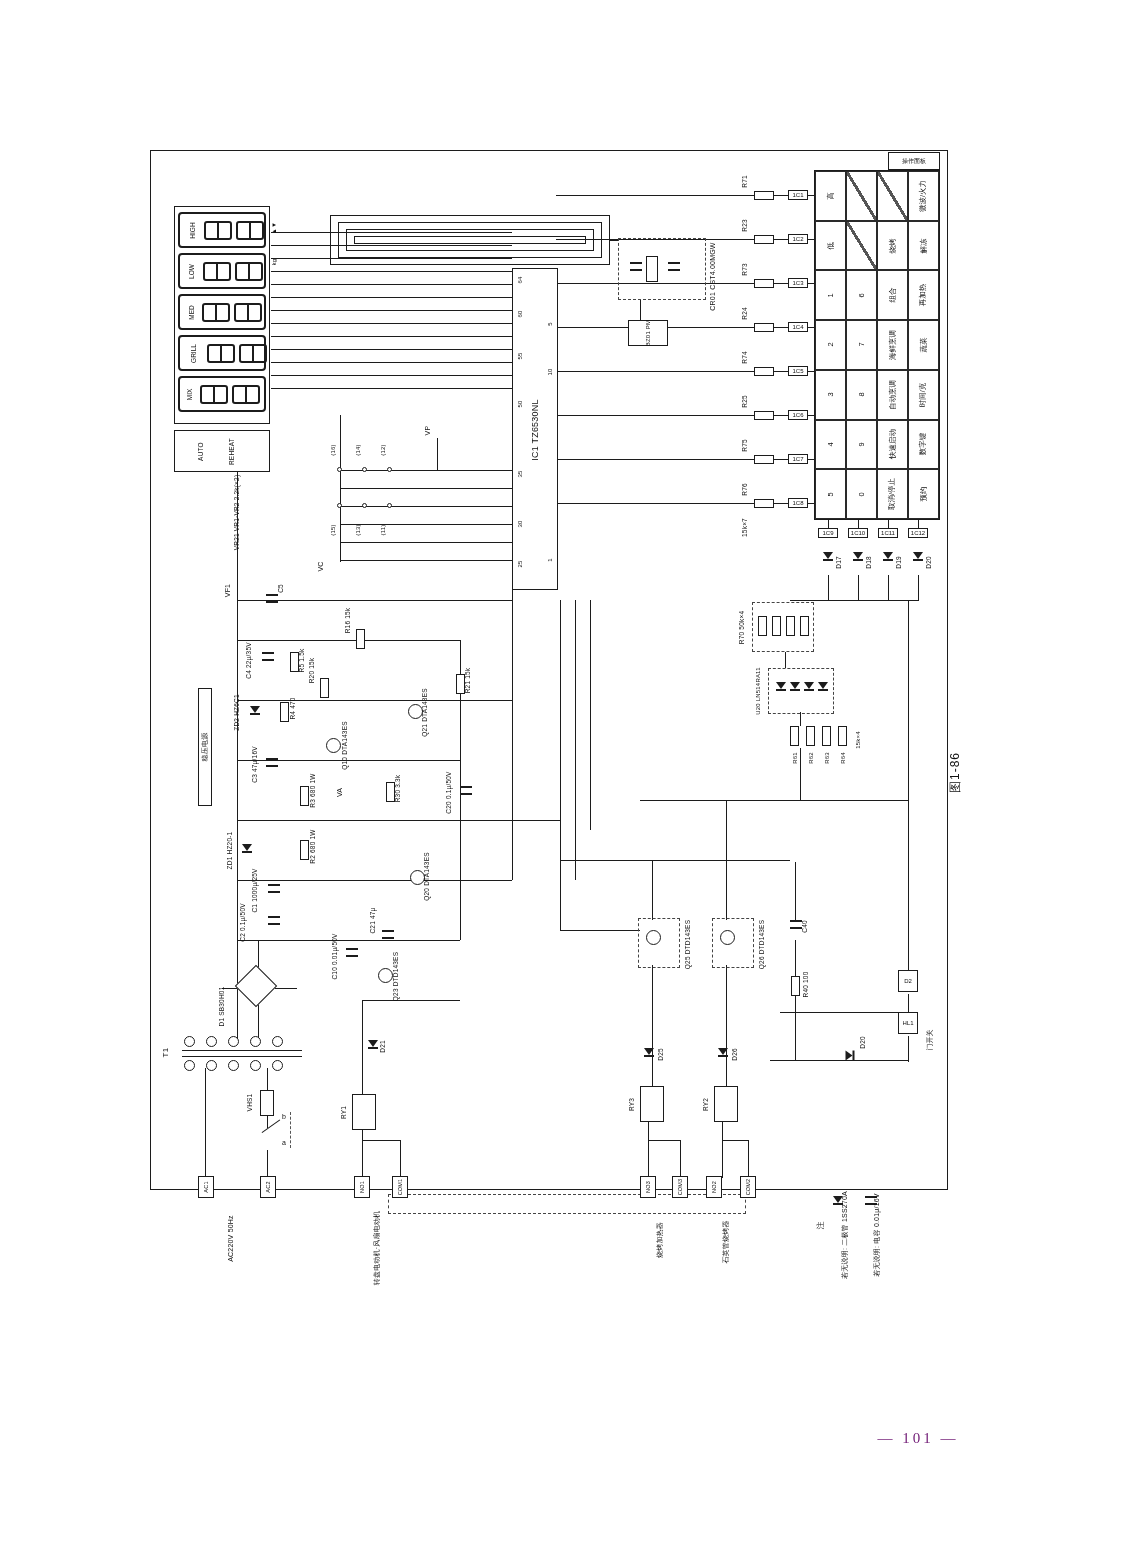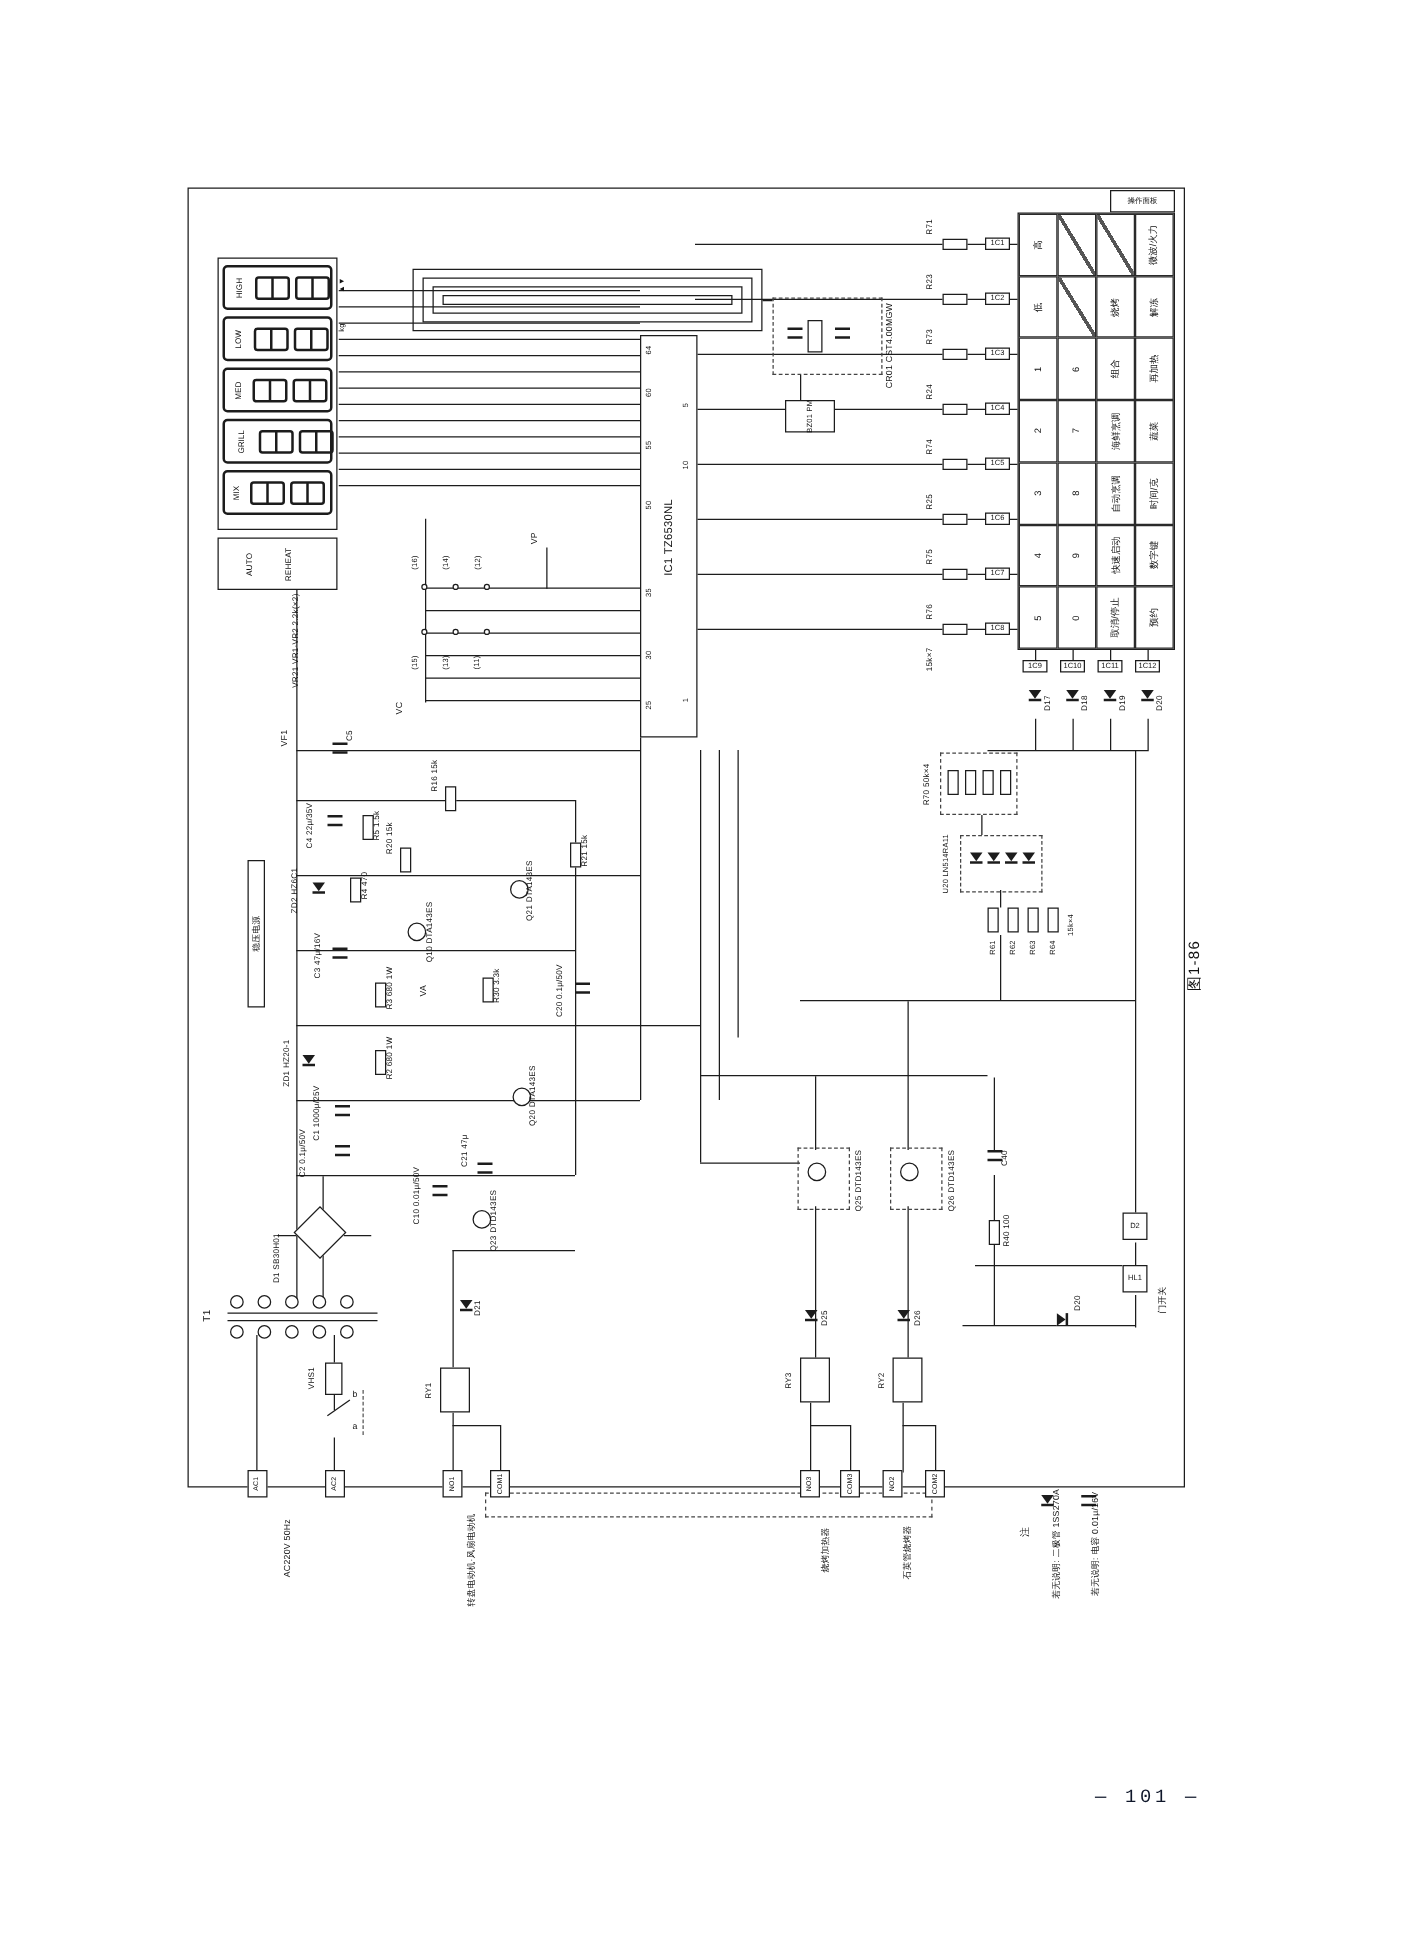--- a/index.html
+++ b/index.html
@@ -9,21 +9,21 @@
   .bx{position:absolute;border:1.3px solid #1c1c1c;background:#fff;box-sizing:border-box}
   .nr{position:absolute;border:1px solid #1c1c1c;box-sizing:border-box;background:transparent}
   .dash{position:absolute;border:1px dashed #444;box-sizing:border-box;background:transparent}
   .dashv{position:absolute;border-left:1px dashed #555}
   .vl{position:absolute;width:0;height:0;display:flex;align-items:center;justify-content:center;overflow:visible}
   .vl>span{transform:rotate(-90deg);white-space:nowrap;display:block;font-size:7.5px;color:#111;letter-spacing:.2px}
   .f55>span{font-size:5.5px}.f6>span{font-size:6px}.f65>span{font-size:6.5px}
   .f7>span{font-size:7px}.f8>span{font-size:8px}.f9>span{font-size:9px}
   .f12>span{font-size:12px;letter-spacing:1px}
   .hl{position:absolute;transform:translate(-50%,-50%);font-size:6px;white-space:nowrap;color:#111}
-  .pg{position:absolute;transform:translate(-50%,-50%);font-family:Liberation Mono, monospace;font-size:15px;letter-spacing:3px;color:#0f172a}
+  .pg{position:absolute;transform:translate(-50%,-50%);font-family:Liberation Serif, serif;font-size:15px;letter-spacing:3px;color:#701a75}
   .rs{position:absolute;width:9px;height:20px;border:1.3px solid #1c1c1c;background:#fff;box-sizing:border-box}
   .rsh{position:absolute;width:20px;height:9px;border:1.3px solid #1c1c1c;background:#fff;box-sizing:border-box}
   .cp{position:absolute;width:12px;height:9px}
   .cp::before,.cp::after{content:"";position:absolute;left:0;width:12px;height:2px;background:#1c1c1c}
   .cp::before{top:0}.cp::after{bottom:0}
   .di{position:absolute;width:10px;height:11px}
   .di::before{content:"";position:absolute;left:0;top:0;border-left:5px solid transparent;border-right:5px solid transparent;border-top:7px solid #1c1c1c}
   .di::after{content:"";position:absolute;left:0;top:7px;width:10px;height:1.6px;background:#1c1c1c}
   .tr{position:absolute;width:15px;height:15px;border:1.3px solid #1c1c1c;border-radius:50%;background:#fff;box-sizing:border-box}
   .pt{position:absolute;width:5px;height:5px;border:1px solid #1c1c1c;border-radius:50%;background:#fff;box-sizing:border-box}

